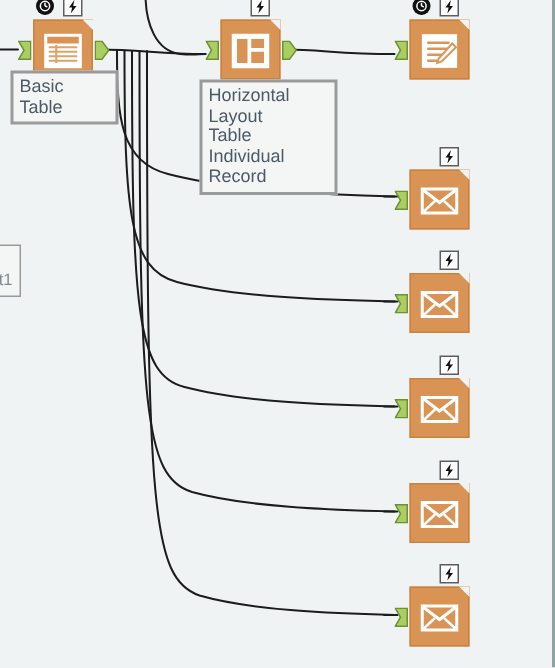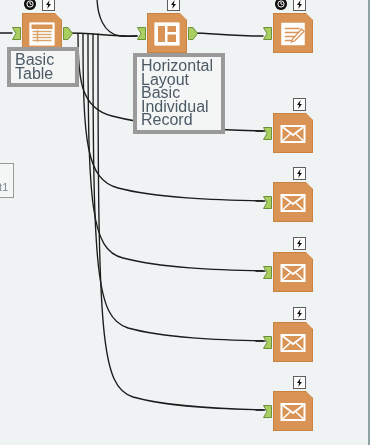--- a/index.html
+++ b/index.html
@@ -64,23 +64,23 @@
   }
   .port-out{
     position:absolute;right:-11px;top:14px;width:10px;height:13px;
   }
   .port-in svg,.port-out svg{display:block;}
 
   
   .node-label{
     position:absolute;
     background:#f4f6f6;
-    border:4px solid #d946ef;
+    border:2px solid #d946ef;
     color:#4c5a66;
-    font-size:16px;
+    font-size:12px;
     line-height:13.5px;
     padding:2px 20px 3px 4px;
     white-space:pre-line;
     box-sizing:border-box;
   }
   .label-clip{ 
     position:absolute;
     background:#f4f6f6;
     border:1px solid #9a9a9a;
     color:#7d8a95;
@@ -178,21 +178,21 @@
             <path d="M 0.5 0.5 L 8.5 0.5 L 8.5 12.5 L 0.5 12.5 L 4 6.5 Z" fill="#a8cf5f" stroke="#6f8f3a" stroke-width="1"></path>
           </svg>
         </div>
         <div class="port-out">
           <svg viewBox="0 0 10 13">
             <path d="M 0.5 0.5 L 5 0.5 L 9.5 6.5 L 5 12.5 L 0.5 12.5 Z" fill="#a8cf5f" stroke="#6f8f3a" stroke-width="1"></path>
           </svg>
         </div>
       </div>
       <div class="node-label" style="left: 133px; top: 53px; width: 92px; color: rgb(76, 90, 102); background: rgb(244, 246, 246); border-color: rgb(154, 154, 154);">Horizontal Layout
-Basic Individual
+Table Individual
 Record</div>
       <div class="node" style="left: 273px; top: 13px;">
         <div class="node-body" style="background: rgb(217, 147, 84); border-color: rgb(201, 130, 63);"></div>
         <div class="node-glyph">
           <svg viewBox="0 0 28 26">
             <rect x="3" y="2.5" width="22" height="21" fill="#ffffff" stroke="#ffffff" stroke-width="1.5"></rect>
             <g stroke="#d9955a" stroke-width="1.7" stroke-linecap="round">
               <line x1="6.5" y1="7.5" x2="20" y2="7.5"></line>
               <line x1="6.5" y1="11.5" x2="20" y2="11.5"></line>
               <line x1="6.5" y1="15.5" x2="16" y2="15.5"></line>

